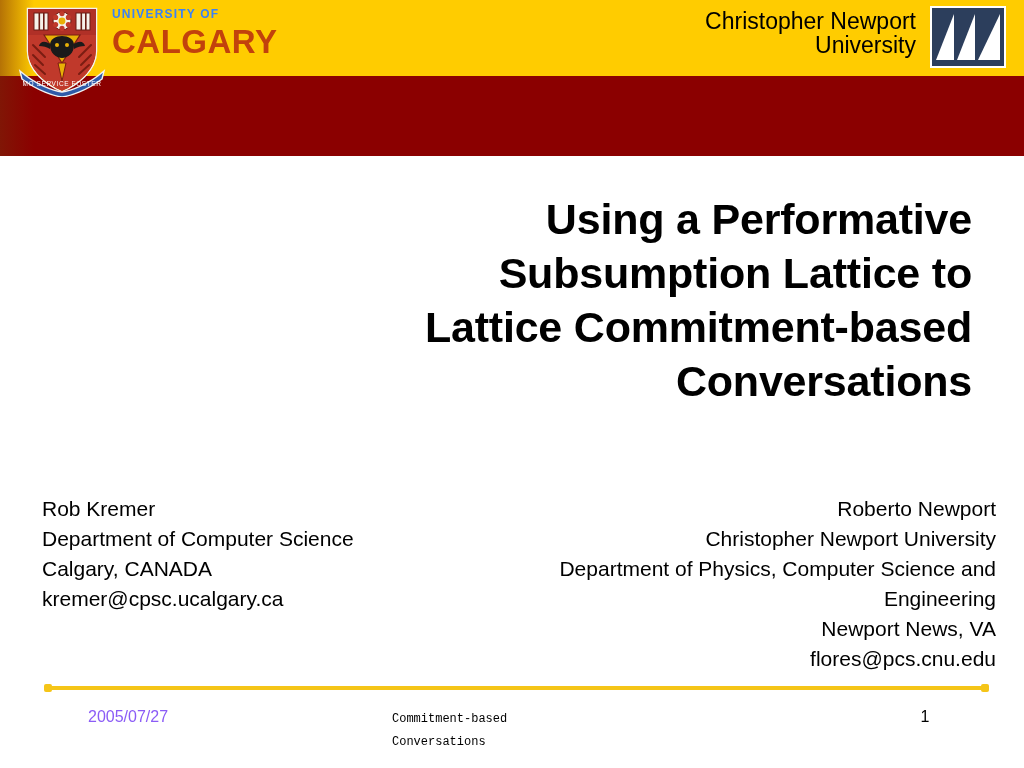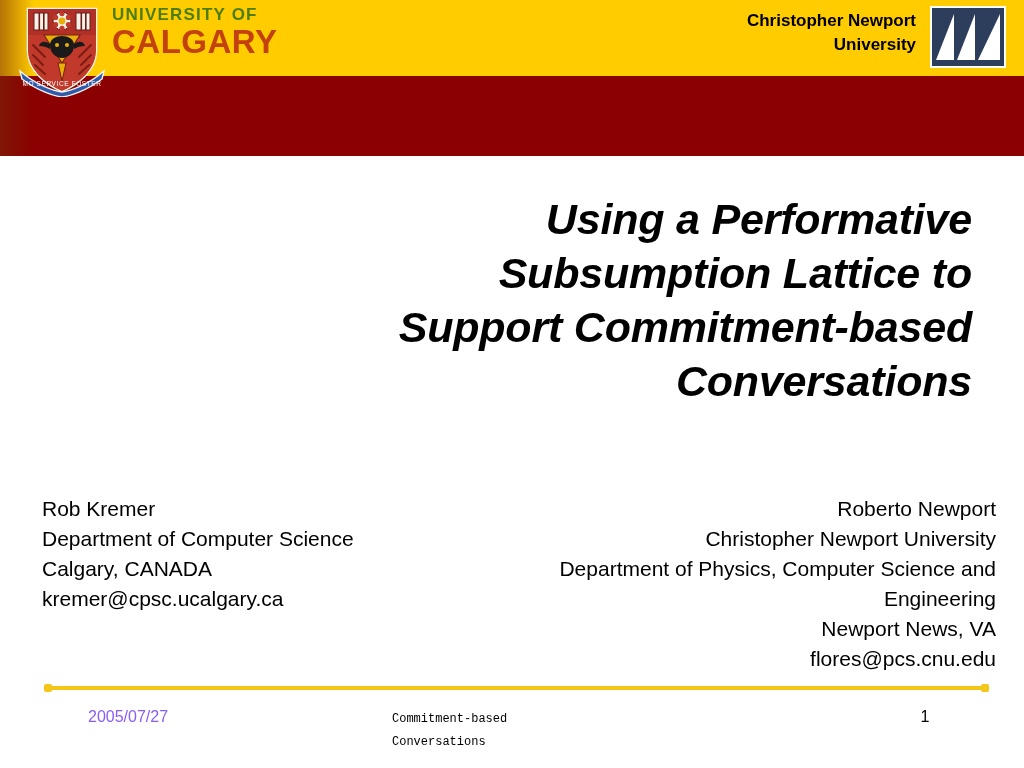--- a/index.html
+++ b/index.html
@@ -70,24 +70,24 @@
     height: 96px;
   }
   .uofc-wordmark {
     position: absolute;
     left: 98px;
     top: 4px;
     width: 160px;
     height: 62px;
   }
   .uofc-line1 {
-    font-size: 17px;
+    font-size: 12px;
     font-weight: bold;
     letter-spacing: 1.2px;
-    color: #4d7c0f;
+    color: #3b82f6;
     line-height: 19px;
     white-space: nowrap;
   }
   .uofc-line2 {
     font-size: 33px;
     font-weight: bold;
     letter-spacing: 0.5px;
     color: #c2410c;
     line-height: 36px;
     white-space: nowrap;
@@ -98,22 +98,22 @@
     position: absolute;
     right: 18px;
     top: 6px;
     height: 66px;
     display: flex;
     align-items: flex-start;
     gap: 14px;
   }
   .cnu-name {
     text-align: right;
-    font-size: 17px;
-    font-weight: bold;
+    font-size: 23px;
+    font-weight: normal;
     color: #000000;
     line-height: 24px;
     padding-top: 3px;
     white-space: nowrap;
   }
   .cnu-mark {
     width: 76px;
     height: 62px;
     background: #2C3E5C;
     border: 2px solid #ffffff;
@@ -127,21 +127,20 @@
     position: absolute;
     left: 60px;
     top: 192px;
     width: 912px;
     text-align: right;
     font-size: 43px;
     font-weight: bold;
     line-height: 54px;
     color: #000000;
     letter-spacing: -0.2px;
-    font-style: italic;
   }
 
   
   .authors {
     position: absolute;
     left: 0;
     top: 494px;
     width: 1024px;
     height: 186px;
     padding-left: 24px;
@@ -303,21 +302,21 @@
           <polygon points="25,52 43,52 43,6" fill="#ffffff"></polygon>
           <polygon points="46,52 68,52 68,6" fill="#ffffff"></polygon>
         </svg>
       </div>
     </div>
   </div>
 
   <div class="title">
     <div>Using a Performative</div>
     <div>Subsumption Lattice to</div>
-    <div>Support Commitment-based</div>
+    <div>Lattice Commitment-based</div>
     <div>Conversations</div>
   </div>
 
   <div class="authors">
 
     <div class="author-left">
       <span class="author-line">Rob Kremer</span>
       <span class="author-line">Department of Computer Science</span>
       <span class="author-line">Calgary, CANADA</span>
       <span class="author-line">kremer@cpsc.ucalgary.ca</span>

